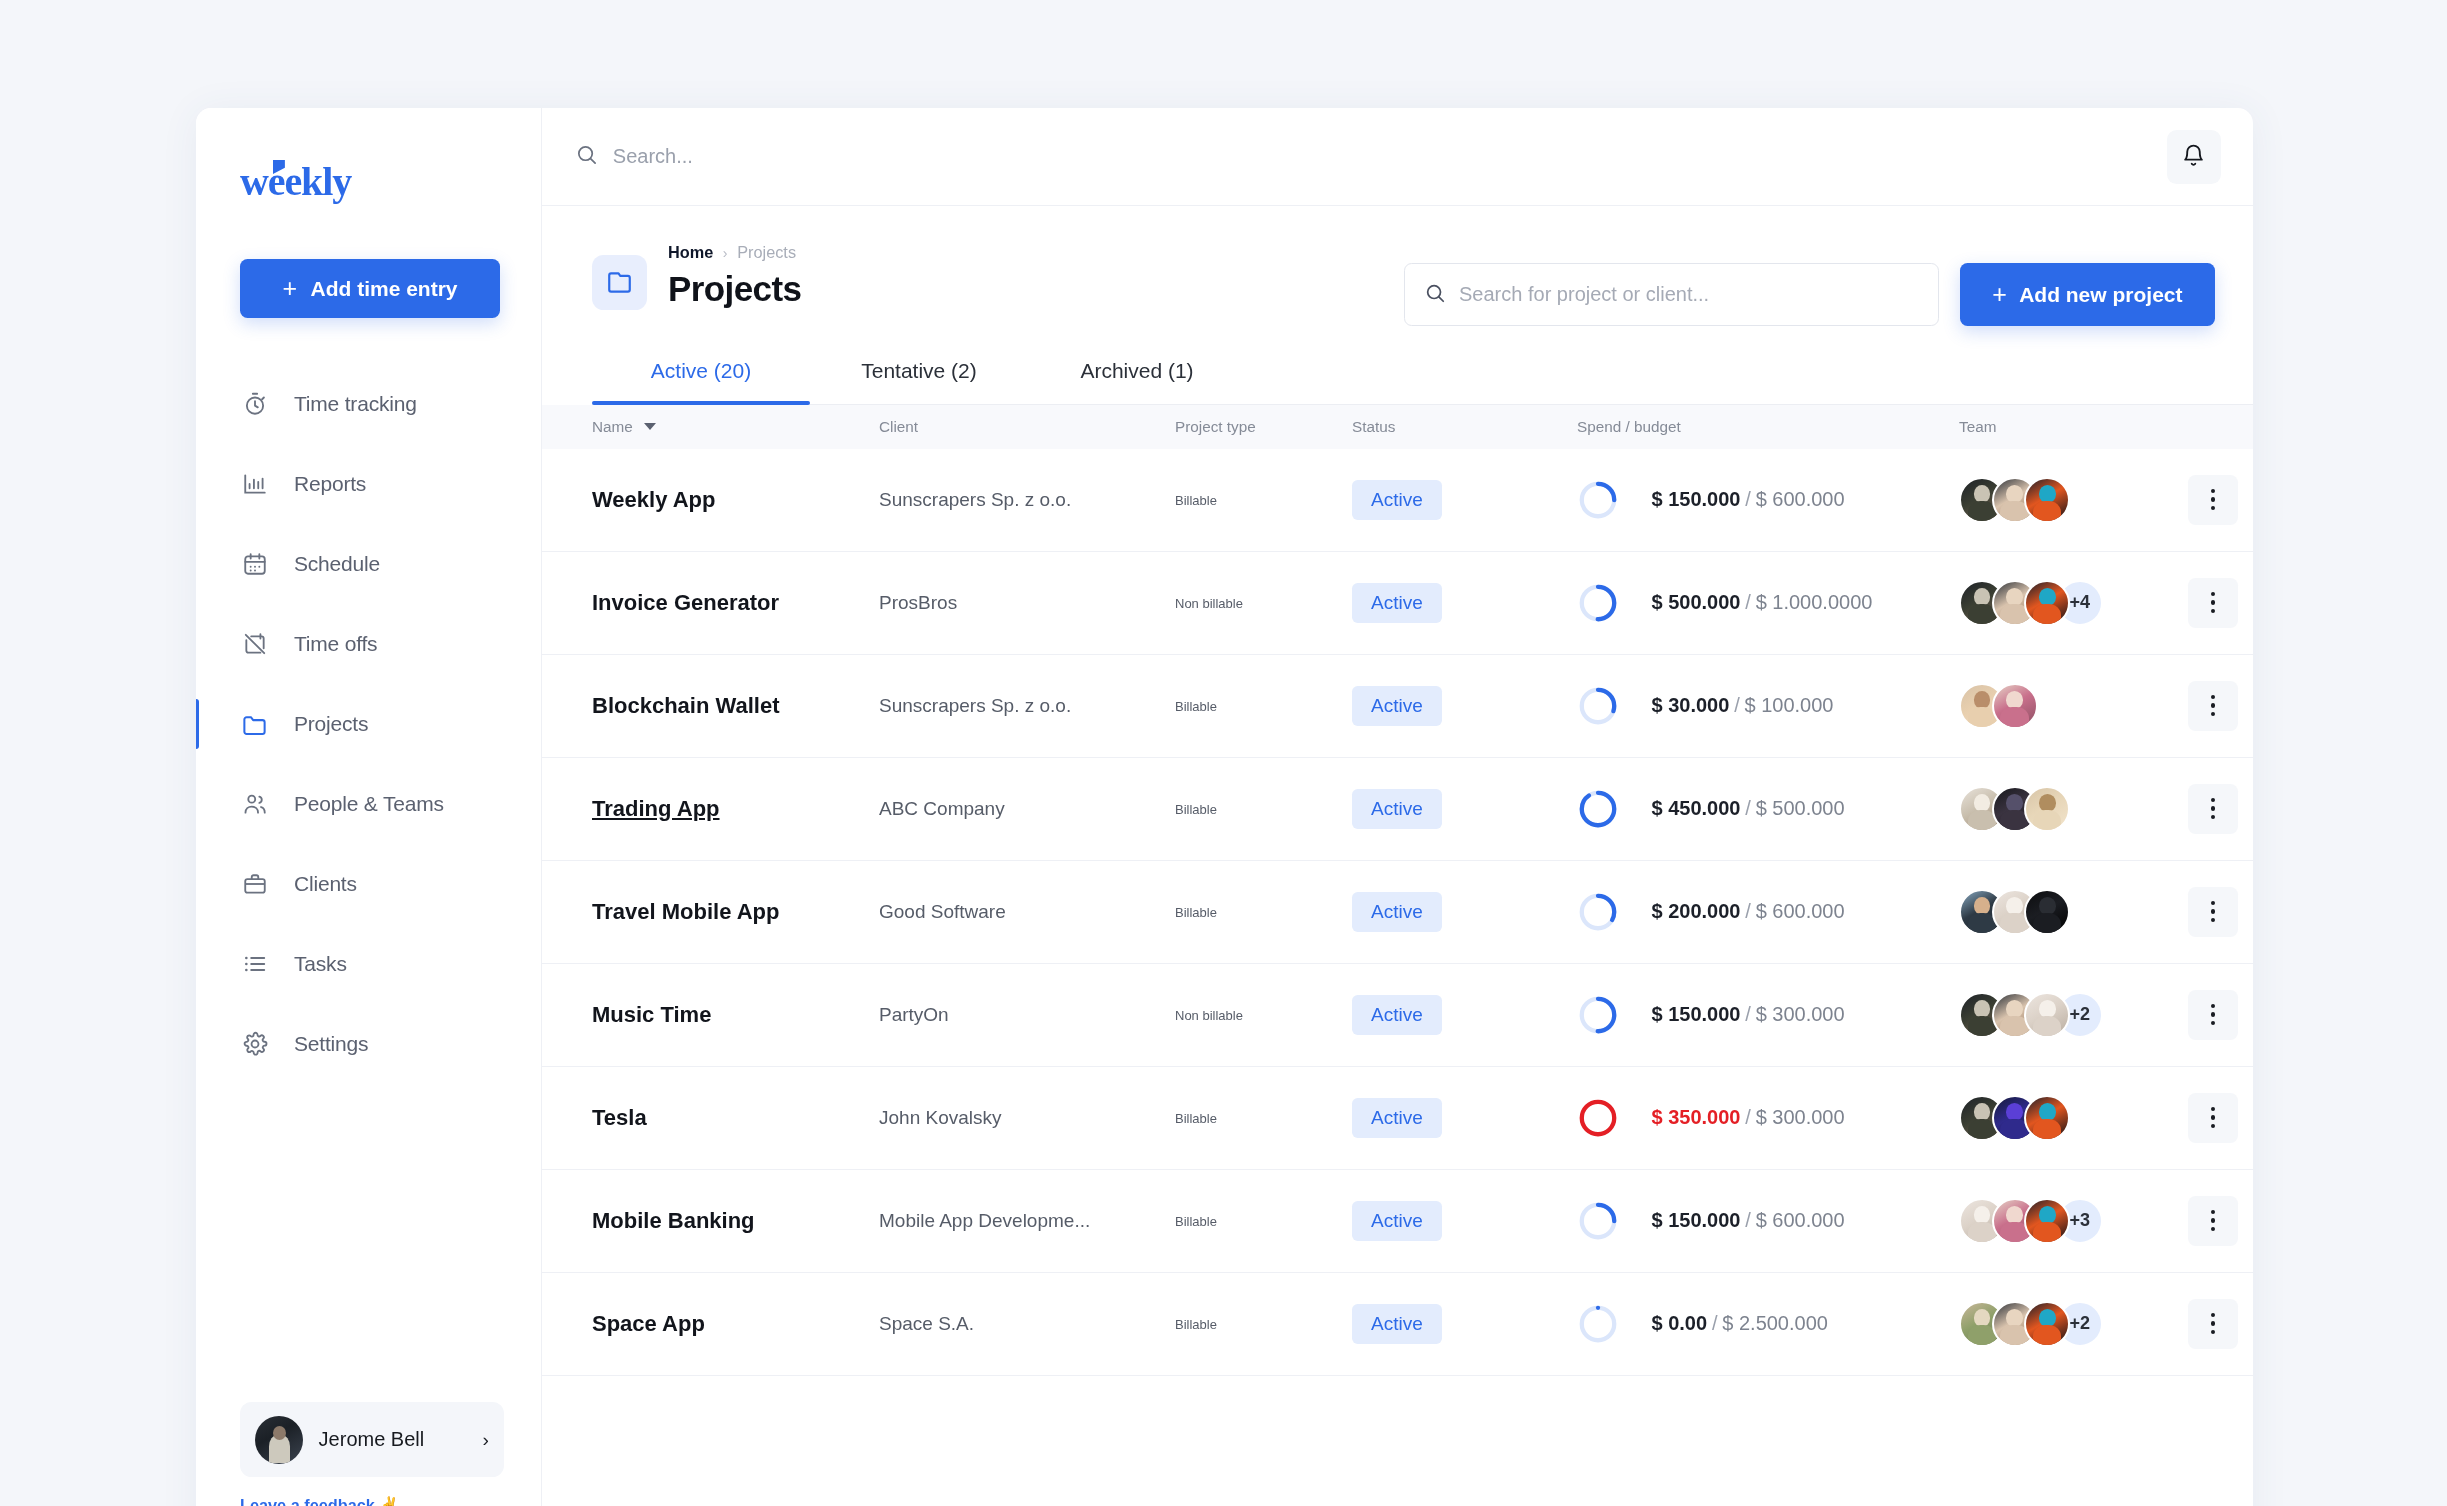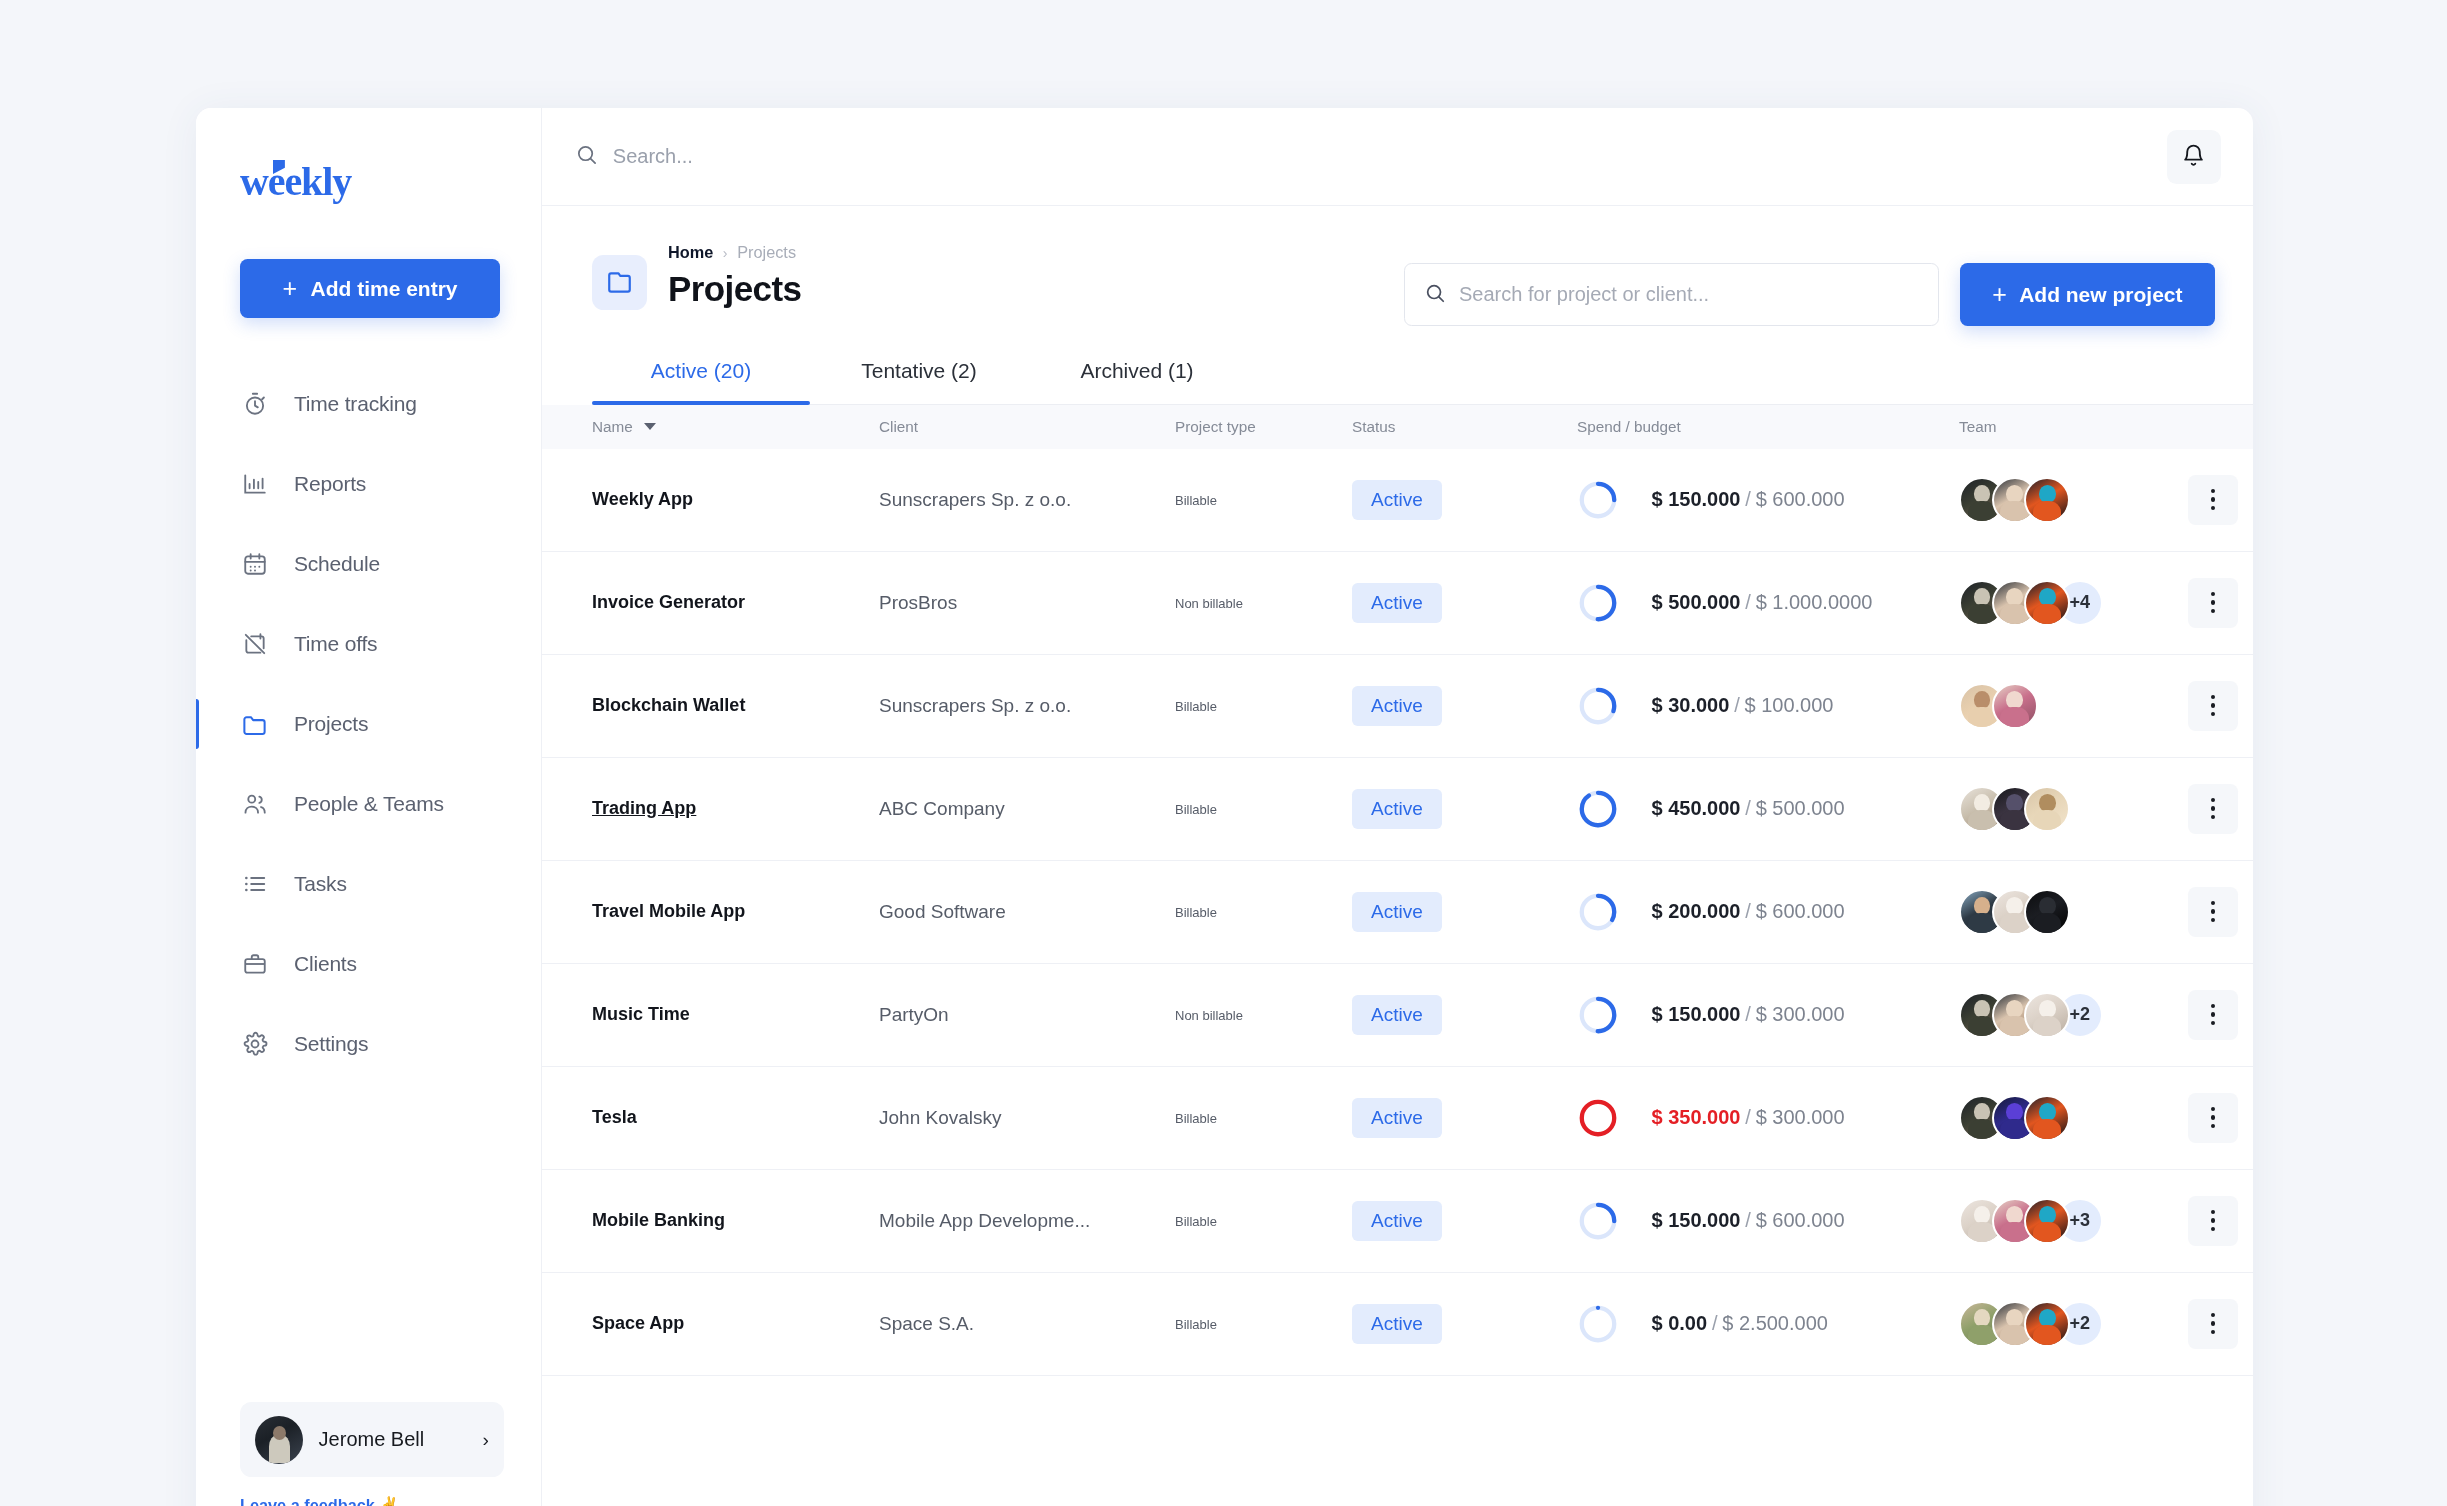--- a/index.html
+++ b/index.html
@@ -236,21 +236,21 @@
   .col-menu  { flex: 1; display: flex; justify-content: flex-end; }
   .sort-caret { width:0;height:0;border-left:6.7px solid transparent;border-right:6.7px solid transparent;border-top:7.6px solid #5b6170; }
 
   .tbody { flex: 1; overflow: hidden; }
   .row {
     display: flex; align-items: center;
     height: 103px;
     padding: 0 50px 0 50px;
     border-bottom: 1px solid #eef0f5;
   }
-  .p-name { font-size: 18px; font-weight: 700; color: #12151c; cursor: pointer; }
+  .p-name { font-size: 22px; font-weight: 700; color: #12151c; cursor: pointer; }
   .p-name.hover { text-decoration: underline; }
   .p-client { font-size: 19px; color: #565c68; white-space: nowrap; overflow: hidden; text-overflow: ellipsis; padding-right: 27px; }
   .p-type { font-size: 13px; color: #565c68; }
   .badge {
     display: inline-flex; align-items: center; justify-content: center;
     height: 40px; padding: 0 19px;
     background: #e3ecfd; color: #2c6ae8;
     border-radius: 5.7px; font-size: 19px;
   }
   .ring { width: 42px; height: 42px; flex: 0 0 42px; margin-right: 32.5px; }
@@ -370,37 +370,37 @@
             <circle cx="9" cy="7.5" r="3.2"></circle>
               <path d="M3.2 20c0-3.4 2.6-5.6 5.8-5.6s5.8 2.2 5.8 5.6"></path>
             <path d="M16 5.2a3 3 0 0 1 0 5.8M17.6 14.8c2.2.6 3.4 2.6 3.4 5.2"></path>
           </svg>
         </span>
         <span class="nav-label">People &amp; Teams</span>
       </div>
 
       <div class="nav-item">
         <span class="nav-ico">
-          <svg width="26" height="26" viewBox="0 0 24 24" fill="none" stroke="currentColor" stroke-width="1.8" stroke-linecap="round">
-            <path d="M8.5 6.5h12M8.5 12h12M8.5 17.5h12"></path>
-            <path d="M4 6.5h.01M4 12h.01M4 17.5h.01" stroke-width="2.4"></path>
-          </svg>
-        </span>
-        <span class="nav-label">Tasks</span>
-      </div>
-
-      <div class="nav-item">
-        <span class="nav-ico">
           <svg width="26" height="26" viewBox="0 0 24 24" fill="none" stroke="currentColor" stroke-width="1.7" stroke-linejoin="round">
             <rect x="3" y="7.5" width="18" height="12.5" rx="2"></rect>
             <path d="M9 7.5V5.5a1.6 1.6 0 0 1 1.6-1.6h2.8A1.6 1.6 0 0 1 15 5.5v2"></path>
             <path d="M3 12h18"></path>
           </svg>
         </span>
         <span class="nav-label">Clients</span>
+      </div>
+
+      <div class="nav-item">
+        <span class="nav-ico">
+          <svg width="26" height="26" viewBox="0 0 24 24" fill="none" stroke="currentColor" stroke-width="1.8" stroke-linecap="round">
+            <path d="M8.5 6.5h12M8.5 12h12M8.5 17.5h12"></path>
+            <path d="M4 6.5h.01M4 12h.01M4 17.5h.01" stroke-width="2.4"></path>
+          </svg>
+        </span>
+        <span class="nav-label">Tasks</span>
       </div>
 
       <div class="nav-item">
         <span class="nav-ico">
           <svg width="26" height="26" viewBox="0 0 24 24" fill="none" stroke="currentColor" stroke-width="1.7" stroke-linejoin="round">
             <circle cx="12" cy="12" r="3.2"></circle>
             <path d="M19.3 14.4a1.5 1.5 0 0 0 .3 1.7l.1.1a1.8 1.8 0 1 1-2.6 2.6l-.1-.1a1.5 1.5 0 0 0-1.7-.3 1.5 1.5 0 0 0-.9 1.4v.2a1.8 1.8 0 1 1-3.6 0v-.1a1.5 1.5 0 0 0-1-1.4 1.5 1.5 0 0 0-1.7.3l-.1.1a1.8 1.8 0 1 1-2.6-2.6l.1-.1a1.5 1.5 0 0 0 .3-1.7 1.5 1.5 0 0 0-1.4-.9h-.2a1.8 1.8 0 1 1 0-3.6h.1a1.5 1.5 0 0 0 1.4-1 1.5 1.5 0 0 0-.3-1.7l-.1-.1a1.8 1.8 0 1 1 2.6-2.6l.1.1a1.5 1.5 0 0 0 1.7.3h.1a1.5 1.5 0 0 0 .9-1.4v-.2a1.8 1.8 0 1 1 3.6 0v.1a1.5 1.5 0 0 0 .9 1.4 1.5 1.5 0 0 0 1.7-.3l.1-.1a1.8 1.8 0 1 1 2.6 2.6l-.1.1a1.5 1.5 0 0 0-.3 1.7v.1a1.5 1.5 0 0 0 1.4.9h.2a1.8 1.8 0 1 1 0 3.6h-.1a1.5 1.5 0 0 0-1.4.9z"></path>
           </svg>
         </span>
         <span class="nav-label">Settings</span>

